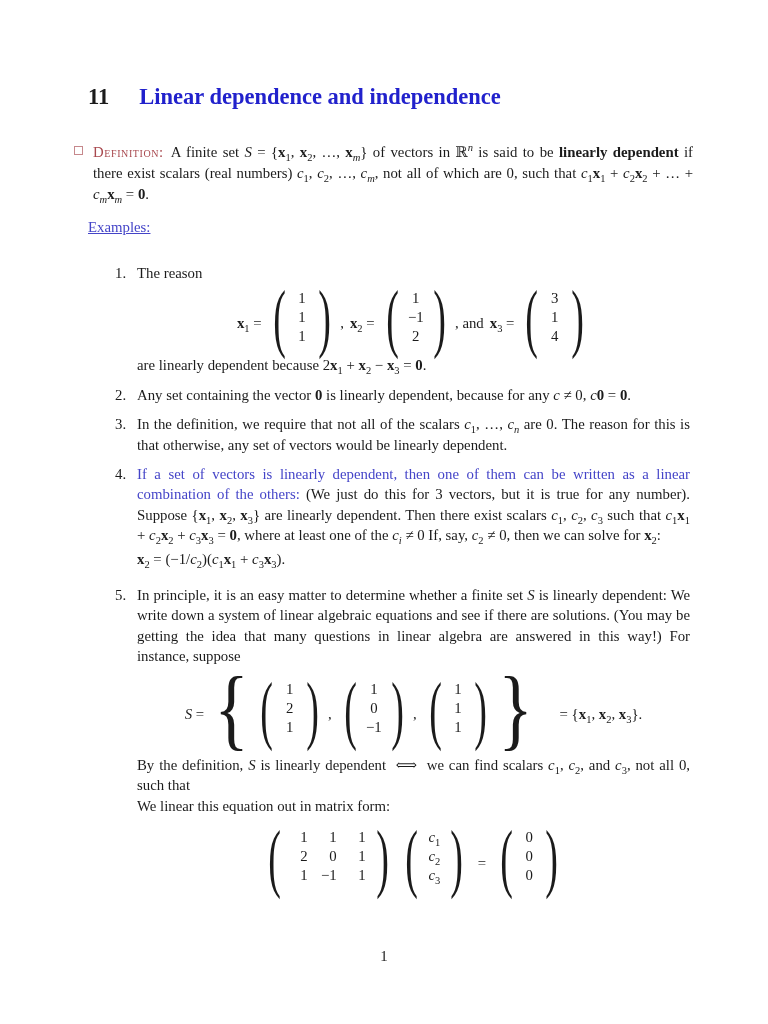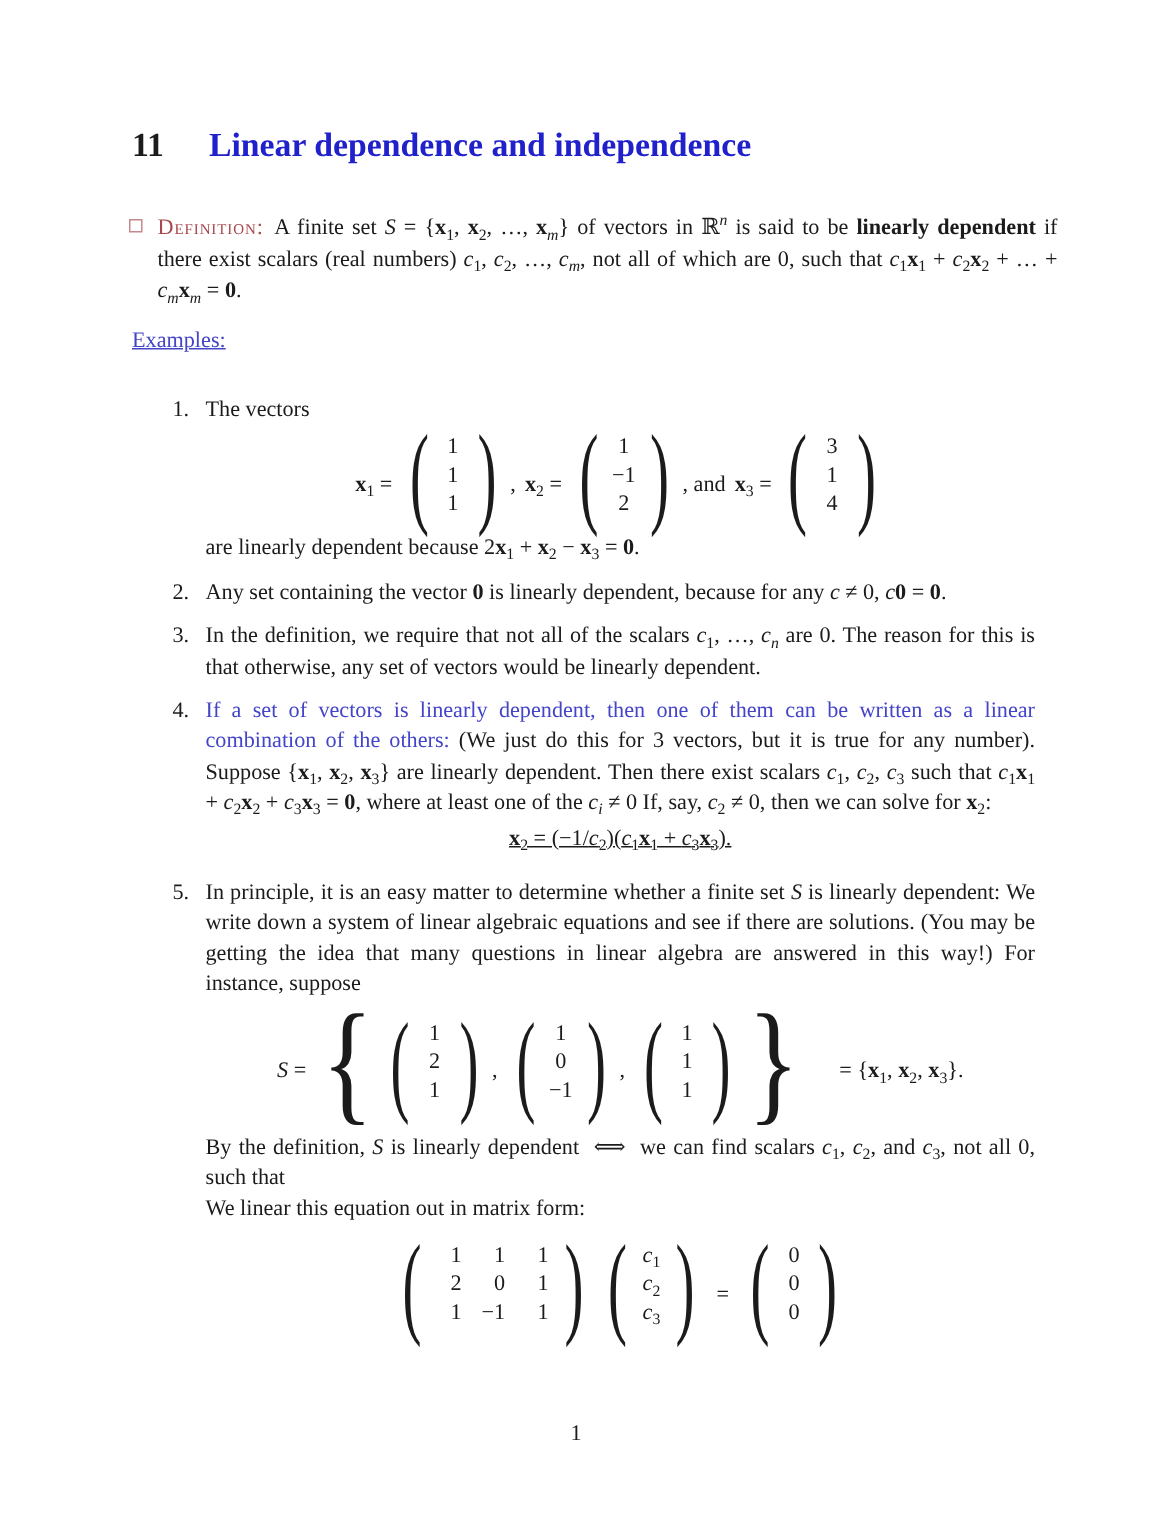--- a/index.html
+++ b/index.html
@@ -18,40 +18,40 @@
   }
   .page{position:relative;width:768px;height:829px;padding:84px 58px 0 88px;}
 
   
   .heading{display:flex;align-items:baseline;gap:30px;margin:0 0 32px 0;
            font-weight:700;font-size:22.5px;}
   .h-num{color:var(--body-ink);}
   .h-title{color:var(--title-blue);}
 
   
-  .definition{position:relative;line-height:21px;margin:0 0 14px 17px;max-width:600px;text-align:justify;}
+  .definition{position:relative;line-height:21px;margin:0 0 14px 5px;max-width:600px;text-align:justify;}
   .def-sq{position:absolute;left:-19px;top:4px;width:9px;height:9px;
           border:1.4px solid var(--definition-red);opacity:.65;}
   .def-label{color:var(--definition-red);font-variant:small-caps;letter-spacing:.6px;margin-right:7px;}
 
   .examples{color:var(--accent-blue);margin:0 0 27px 0;text-decoration:underline;}
 
   
   .list{padding-left:27px;max-width:602px;}
   .item{display:flex;margin-bottom:9px;line-height:20.4px;}
   .item .num{width:22px;flex:0 0 22px;}
   .item .body{flex:1;min-width:0;}
   .para{text-align:justify;}
   .blue{color:var(--accent-blue);}
   b{font-weight:700;}
   sub{font-size:10.5px;line-height:0;}
   sup{font-size:10.5px;line-height:0;}
 
   
-  .ceq{text-align:center;margin:3px 0 7px;text-decoration:underline;}
+  .ceq{margin:3px 0 7px;}
   .disp{display:flex;align-items:center;justify-content:center;}
   .disp.vrow{height:62px;margin:3px 0 7px;}
   .disp.setrow{height:74px;margin:5px 0 9px;}
   .disp.mxrow{height:68px;margin:7px 0 2px;}
 
   .cvec{display:inline-flex;align-items:center;}
   .col{display:inline-flex;flex-direction:column;align-items:center;min-width:20px;padding:0 3px;}
   .col > span{line-height:19px;}
   .paren{display:inline-block;font-size:76px;line-height:58px;font-weight:400;
          transform:scaleX(.5);letter-spacing:0;font-family:"Liberation Serif",serif;}
@@ -82,21 +82,21 @@
     <span class="def-sq"></span><span class="def-label">Definition:</span><span class="def-body">A finite set <i>S</i> = {<b>x</b><sub>1</sub>, <b>x</b><sub>2</sub>, …, <b>x</b><sub><i>m</i></sub>} of vectors in ℝ<sup><i>n</i></sup> is said to be <b>linearly dependent</b> if there exist scalars (real numbers) <i>c</i><sub>1</sub>, <i>c</i><sub>2</sub>, …, <i>c</i><sub><i>m</i></sub>, not all of which are 0, such that <i>c</i><sub>1</sub><b>x</b><sub>1</sub> + <i>c</i><sub>2</sub><b>x</b><sub>2</sub> + … + <i>c</i><sub><i>m</i></sub><b>x</b><sub><i>m</i></sub> = <b>0</b>.</span>
   </div>
 
   <div class="examples">Examples:</div>
 
   <div class="list">
 
     <div class="item">
       <span class="num">1.</span>
       <div class="body">
-        <div class="para">The vectors</div>
+        <div class="para">The reason</div>
         <div class="disp vrow">
           <span class="mlabel mid"><b>x</b><sub>1</sub> =</span>
           <span class="cvec">
             <span class="paren">(</span>
             <span class="col">
               <span>1</span>
               <span>1</span>
               <span>1</span>
             </span>
             <span class="paren">)</span>

